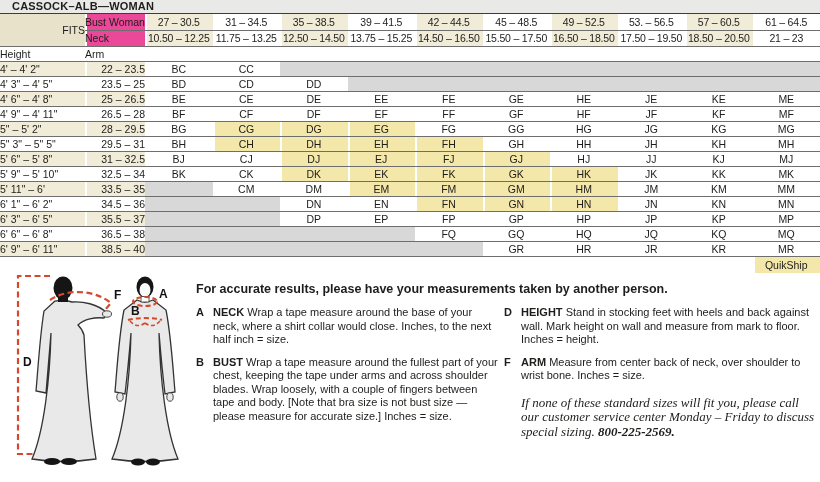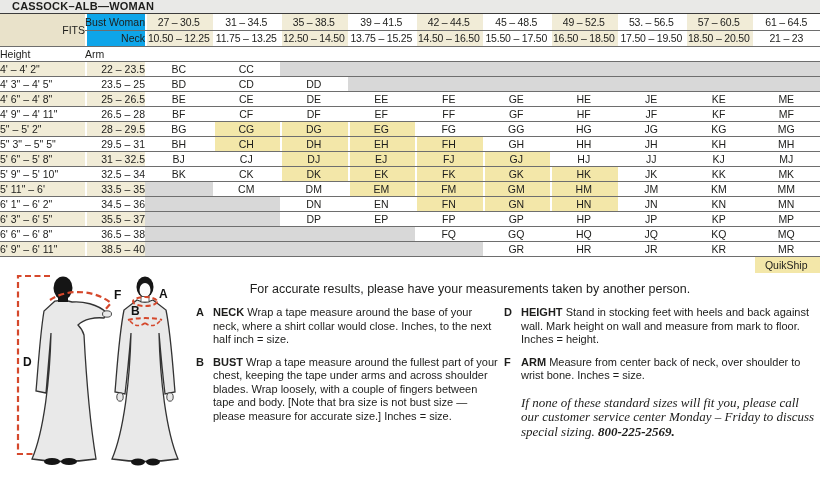--- a/index.html
+++ b/index.html
@@ -15,38 +15,38 @@
     font-weight:normal;
   }
   .title-row th{
     background:#e9e9e7;text-align:left;padding-left:12px;
     font-size:11px;font-weight:bold;letter-spacing:.2px;
     height:13px;line-height:13px;border-bottom:1px solid #3c3c3c;
   }
   .bust-tr th{height:16px;line-height:16px;}
   .neck-tr th{height:15px;line-height:15px;}
   .fits{background:#e9e2ca;font-weight:bold;text-align:right;}
-  .rowlab{background:#0ea5e9;font-weight:bold;text-align:right;padding-right:4px;box-shadow:inset 2px 0 0 #fff;}
+  .rowlab{background:#ec4899;font-weight:bold;text-align:left;padding-right:4px;box-shadow:inset 2px 0 0 #fff;}
   .range{background:#fff;font-weight:bold;text-align:center;font-size:9.8px;letter-spacing:-.2px;box-shadow:inset 2px 0 0 #fff;}
   .alt{background:#f1ecd7;}
   .hahead{text-align:left;padding-left:4px;font-weight:bold;background:#fff;}
   .emptyhead{background:#fff;box-shadow:inset 2px 0 0 #fff;}
   .hcol{text-align:left;padding-left:4px;background:#fff;}
   .acol{text-align:right;background:#fff;box-shadow:inset 2px 0 0 #fff;}
   tr.creamrow .hcol,tr.creamrow .acol{background:#f1ecd7;}
   .code{font-weight:bold;text-align:center;background:#fff;box-shadow:inset 2px 0 0 #fff;}
   .na{background:#d8d8d8;}
   .qscell{font-weight:bold;text-align:center;background:#f3e7a9;box-shadow:inset 2px 0 0 #fff;}
   .qs-row td{border-bottom:none;height:14px;line-height:16px;background:#fff;}
   .qsbox{font-weight:bold;text-align:center;background:#f3e7a9 !important;box-shadow:inset 2px 0 0 #fff;}
   
   .bottom{display:flex;height:195px;}
   .figure{width:196px;flex:none;}
   .content{flex:1;padding-top:8px;}
-  .intro{font-weight:normal;font-size:12.5px;line-height:16px;text-align:center;width:548px;}
+  .intro{font-weight:bold;font-size:12.5px;line-height:16px;text-align:left;width:548px;}
   .cols{display:flex;margin-top:9px;}
   .col1{width:302px;flex:none;}
   .col2{width:316px;flex:none;padding-left:6px;}
   .instr{display:flex;margin-bottom:9px;font-size:11px;line-height:13.5px;}
   .ikey{font-weight:bold;width:17px;flex:none;}
   .itext{flex:1;}
   .itext b{font-weight:bold;}
   .note{font-style:italic;font-size:13px;line-height:14.5px;margin-top:13px;padding-left:17px;font-family:Liberation Serif, serif;}
   .note b{font-weight:bold;}
   svg text{font-family:"Liberation Sans",sans-serif;font-weight:bold;font-size:12px;fill:#111;}

